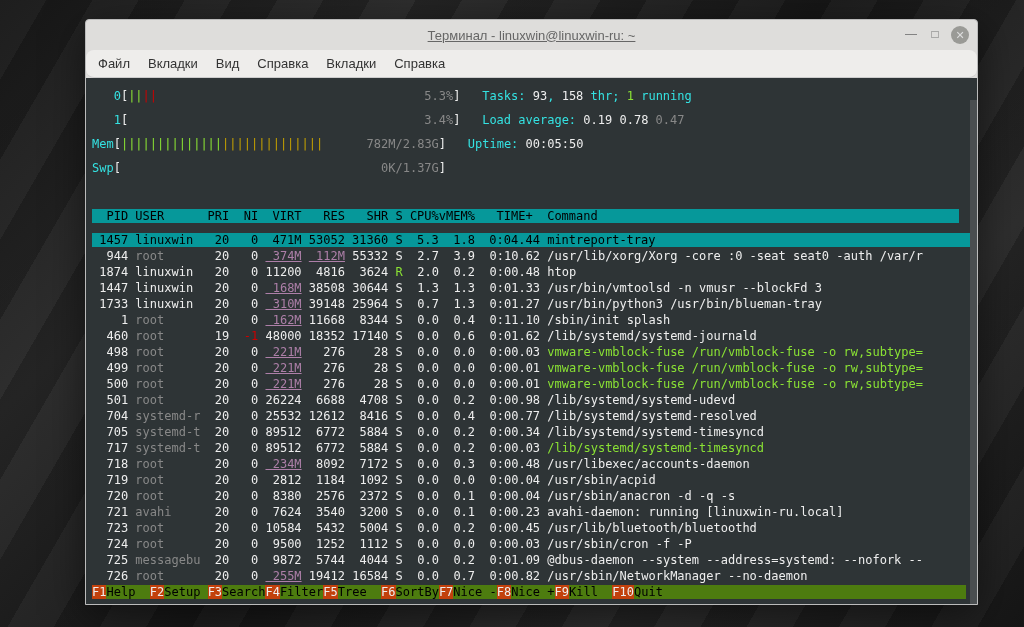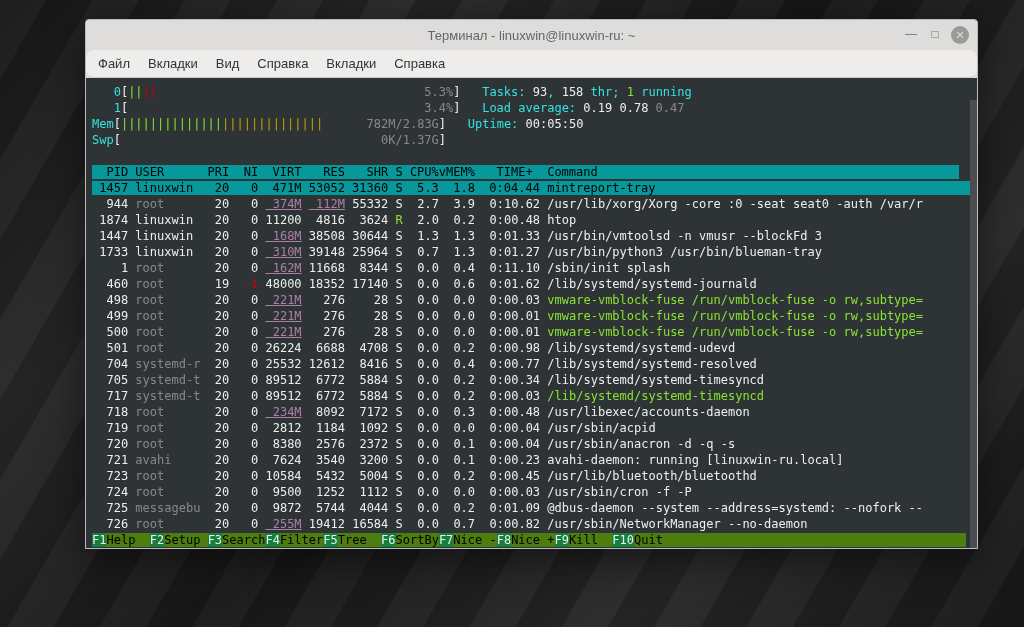--- a/index.html
+++ b/index.html
@@ -14,41 +14,41 @@
     content:""; position:absolute; inset:0;
     background: repeating-linear-gradient(120deg,rgba(255,255,255,0.02) 0 40px,rgba(0,0,0,0.15) 40px 80px);
   }
   .window {
     position: absolute; left: 85px; top: 19px; width: 893px;
     background: #dedddb; border: 1px solid #bbb; border-radius: 4px 4px 0 0;
     box-shadow: 0 10px 40px rgba(0,0,0,0.5);
   }
   .titlebar {
     height: 30px; display:flex; align-items:center; justify-content:center;
-    position:relative; color:#666; font: 13px sans-serif;
+    position:relative; color:#666; font: 13px sans-serif; text-decoration: underline;
   }
   .titlebar .controls { position:absolute; right:8px; display:flex; gap:8px; }
   .tb-btn { width:16px; height:16px; display:flex; align-items:center; justify-content:center; color:#777; font-size:12px;}
   .tb-close{ width:18px;height:18px;border-radius:50%;background:#9a9a96;color:#ddd;font-size:11px;line-height:18px;text-align:center;}
   .menubar {
     background:#eeedeb; padding: 6px 12px; display:flex; gap:18px;
     font: 13px sans-serif; color:#333; border-bottom:1px solid #ccc;border-radius:8px;
   }
   .menubar span{cursor:default;}
   .term {
-    background:#2E3436; color:#dcdcdc; font-size:12px; line-height:16px;
+    background:#2E3436; color:#dcdcdc; font-size:12px; line-height:24px;
     padding:6px 6px 0 6px; white-space:pre; overflow:hidden;
   }
   .cyan{color:#34E2E2;} .greenb{color:#8AE234;}
   .yellow{color:#C4A000;} .red{color:#CC0000;}
   .grey{color:#888;} .white{color:#EEE;} .mag{color:#AD7FA8;text-decoration:underline;}
   .hdr{background:#06989A;color:#000;}
   .sel{background:#06989A;color:#000;margin-top:9px;}
   .fbar{background:#4d7c0f;color:#000;}
-  .key{background:#15803d;color:#EEE;}
+  .key{background:#c2410c;color:#EEE;}
   .row{height:16px;}
   .scrollbar{position:absolute;right:0;top:80px;bottom:0;width:7px;background:#4a4e50;}
 </style>
 </head>
 <body>
 
 <div class="window">
   <div class="titlebar">
     <span>Терминал - linuxwin@linuxwin-ru: ~</span>
     <div class="controls">

